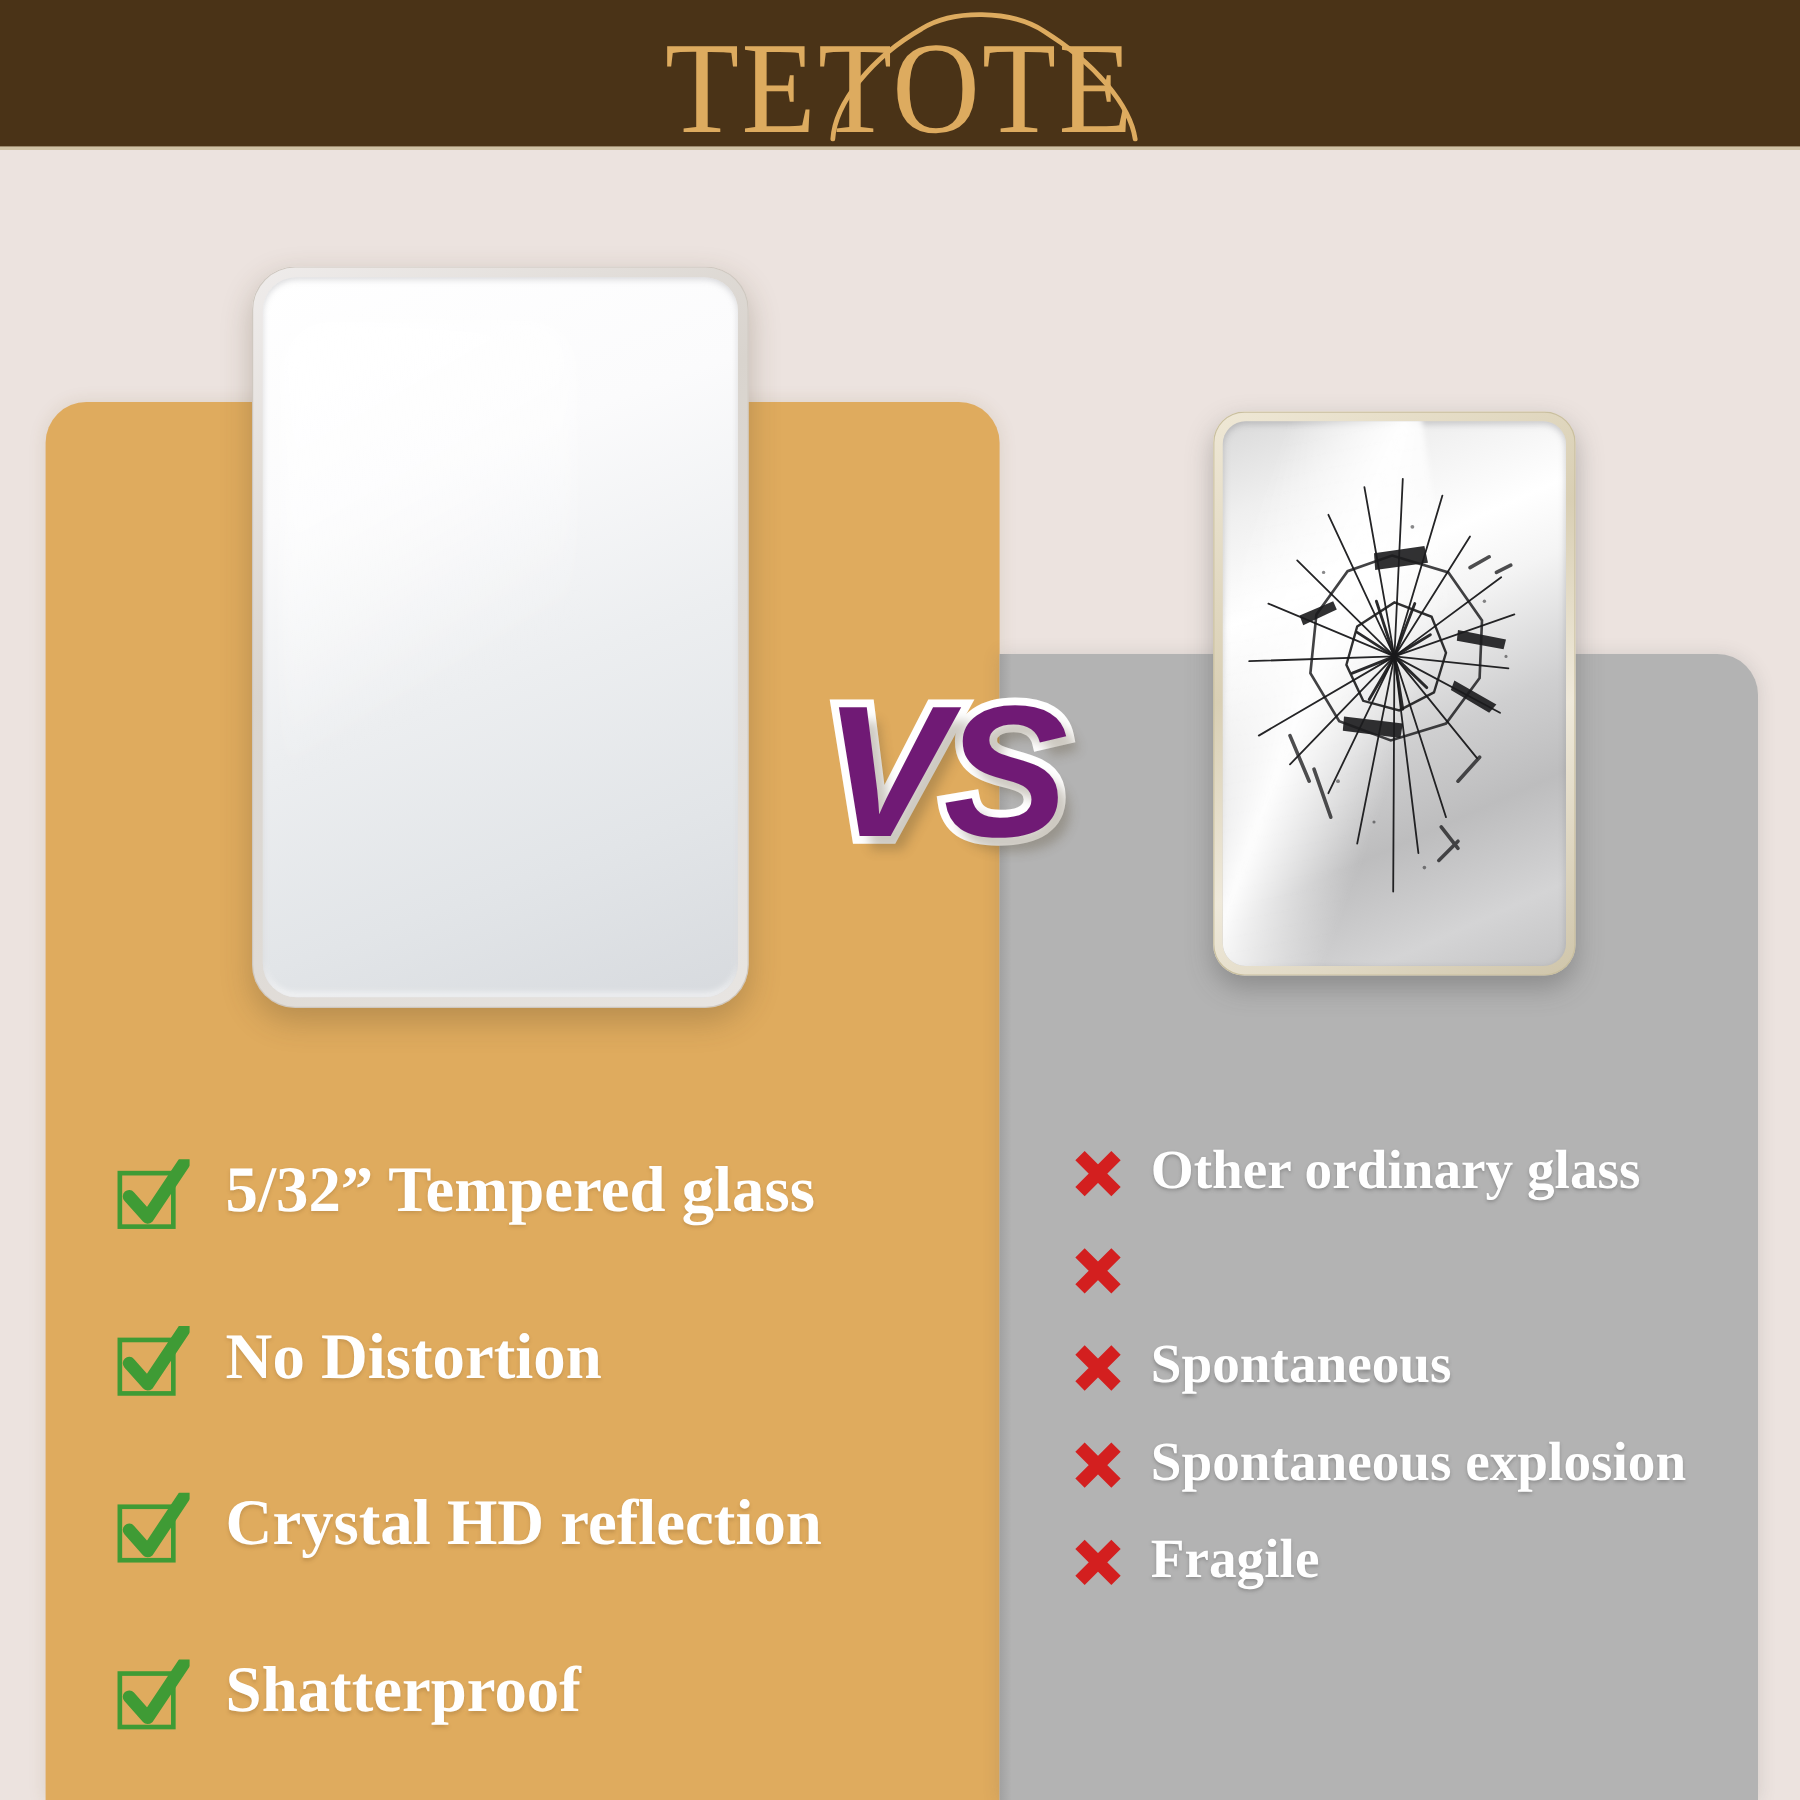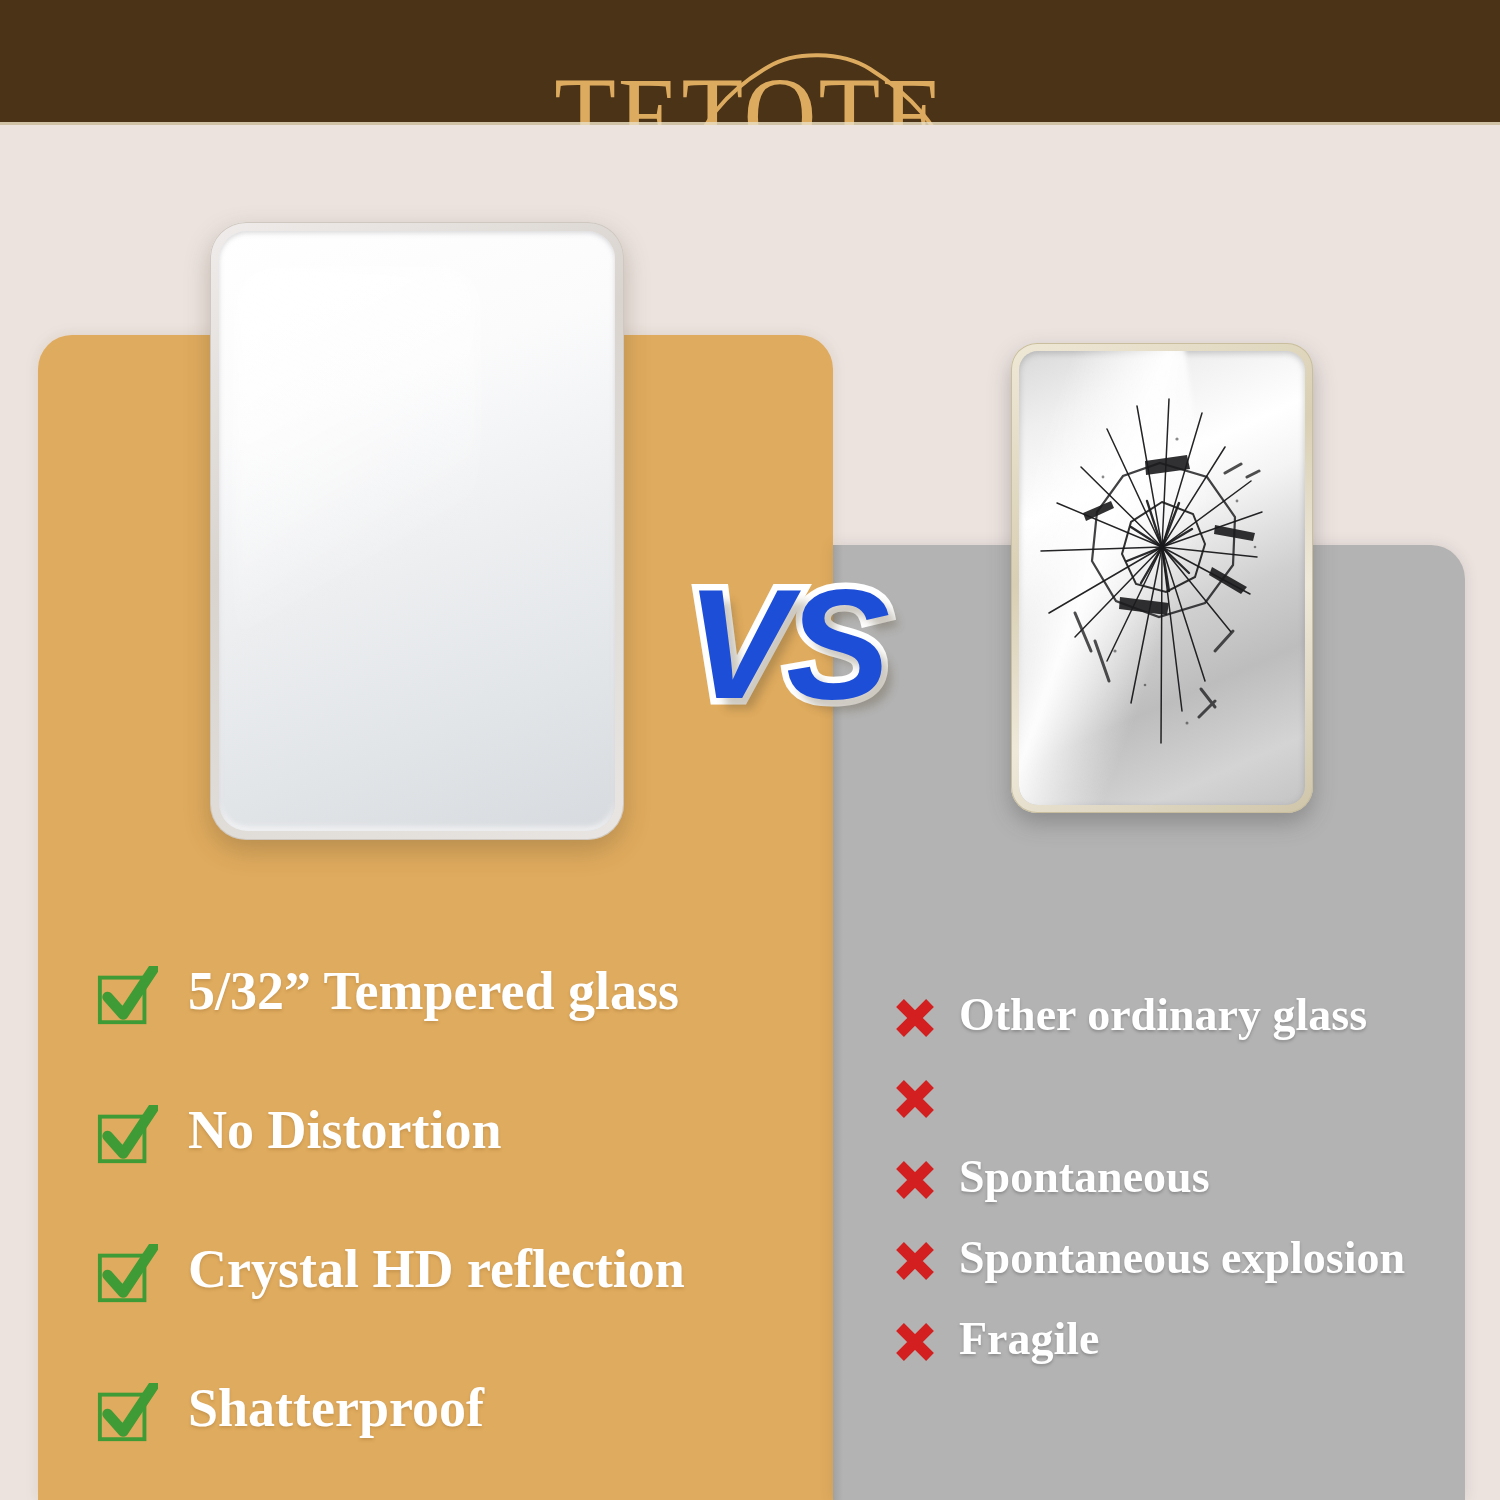--- a/index.html
+++ b/index.html
@@ -15,21 +15,21 @@
   .brandbar{
     position:absolute;left:0;top:0;width:1500px;height:125px;
     background:#4a3317;
     overflow:hidden;
   }
   .brandbar:after{
     content:"";position:absolute;left:0;bottom:0;width:100%;height:3px;
     background:#e7dcbe;opacity:.85;
   }
   .logo-wrap{
-    position:absolute;left:0;top:0;width:1500px;height:125px;margin-top:43px;
+    position:absolute;left:0;top:0;width:1500px;height:125px;
   }
   .logo-arch{position:absolute;left:690;top:8px;left:690px;}
   .logo-text{
     position:absolute;left:0;top:19px;width:1500px;
     text-align:center;
     font-family:"Liberation Serif",serif;
     font-size:101px;line-height:1;
     letter-spacing:2px;
     color:#ddab5f;
     font-weight:400;
@@ -111,40 +111,40 @@
     filter:blur(2px);
   }
   .mirror-bad svg.cracks{position:absolute;left:0;top:0;width:100%;height:100%;}
 
   
   .vs{
     position:absolute;left:686px;top:566px;
     font-family:"Liberation Sans",sans-serif;
     font-weight:bold;font-style:italic;
     font-size:156px;line-height:1;
-    color:#1d4ed8;
+    color:#701a75;
     letter-spacing:-4px;
     -webkit-text-stroke:13px #ffffff;
     paint-order:stroke fill;
     text-shadow:10px 11px 9px rgba(90,75,50,.30);
   }
 
   
   .list-good{position:absolute;left:96px;top:916px;width:720px;}
   .row-good{position:relative;height:91px;margin-top:48px;}
   .row-good .chk{position:absolute;left:0;top:2px;width:62px;height:62px;}
   .row-good .label{
     position:absolute;left:92px;top:-4px;
     font-family:"Liberation Serif",serif;
     font-weight:bold;font-size:54px;line-height:62px;
     color:#ffffff;white-space:nowrap;
     text-shadow:0 2px 3px rgba(140,100,45,.30);
   }
 
-  .list-bad{position:absolute;left:893px;top:948px;width:600px;margin-top:40px;}
+  .list-bad{position:absolute;left:893px;top:948px;width:600px;}
   .row-bad{position:relative;height:81px;}
   .row-bad .xm{position:absolute;left:0;top:8px;width:44px;height:44px;}
   .row-bad .label{
     position:absolute;left:66px;top:0;
     font-family:"Liberation Serif",serif;
     font-weight:bold;font-size:46px;line-height:54px;
     color:#ffffff;white-space:nowrap;
     text-shadow:0 2px 3px rgba(70,70,70,.35);
   }
 </style>

